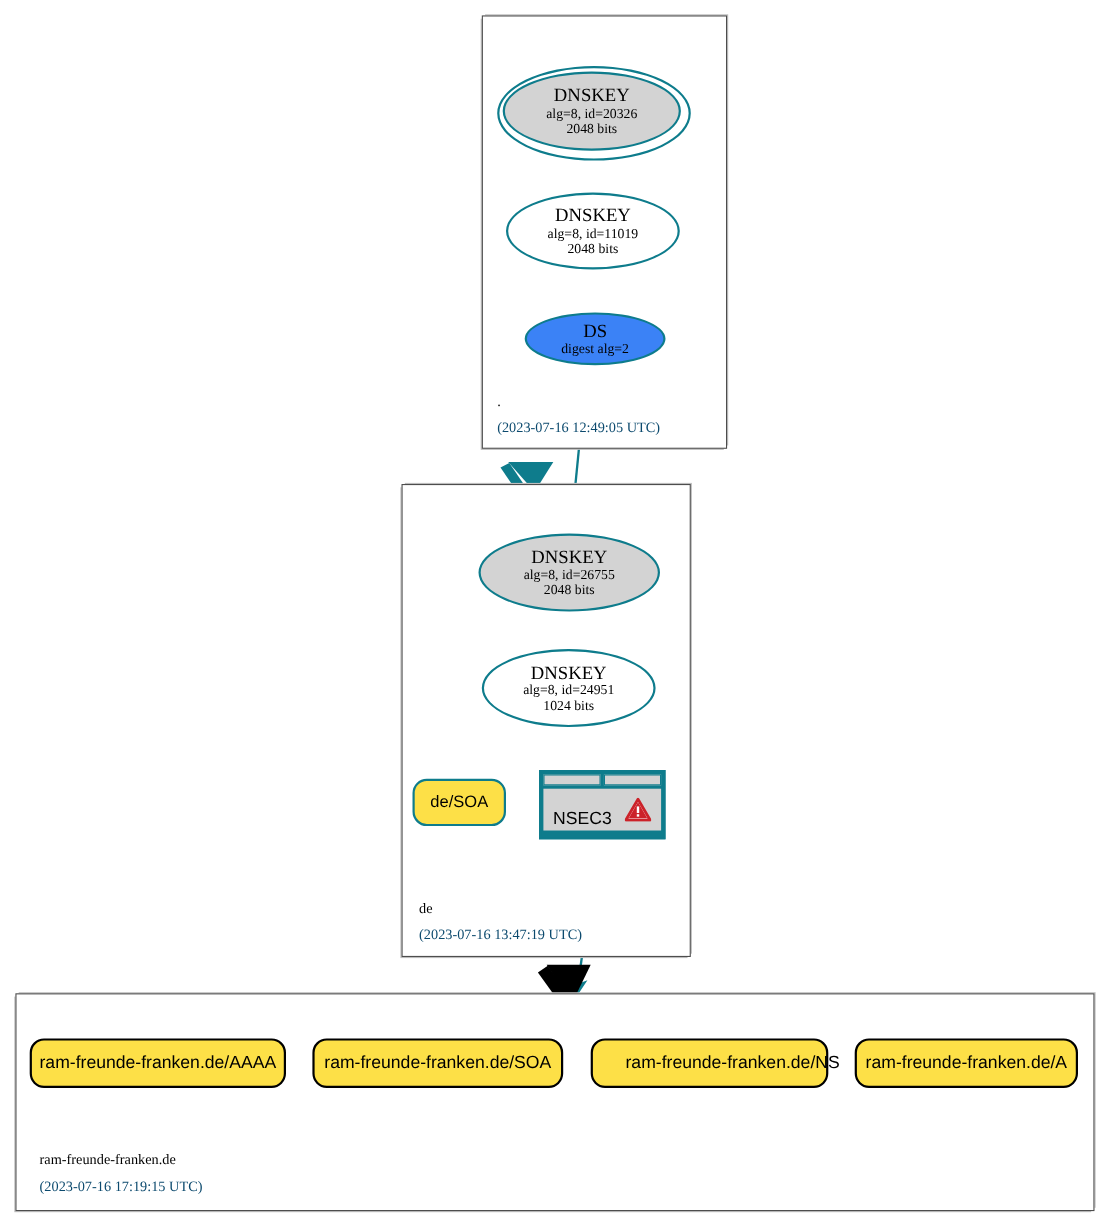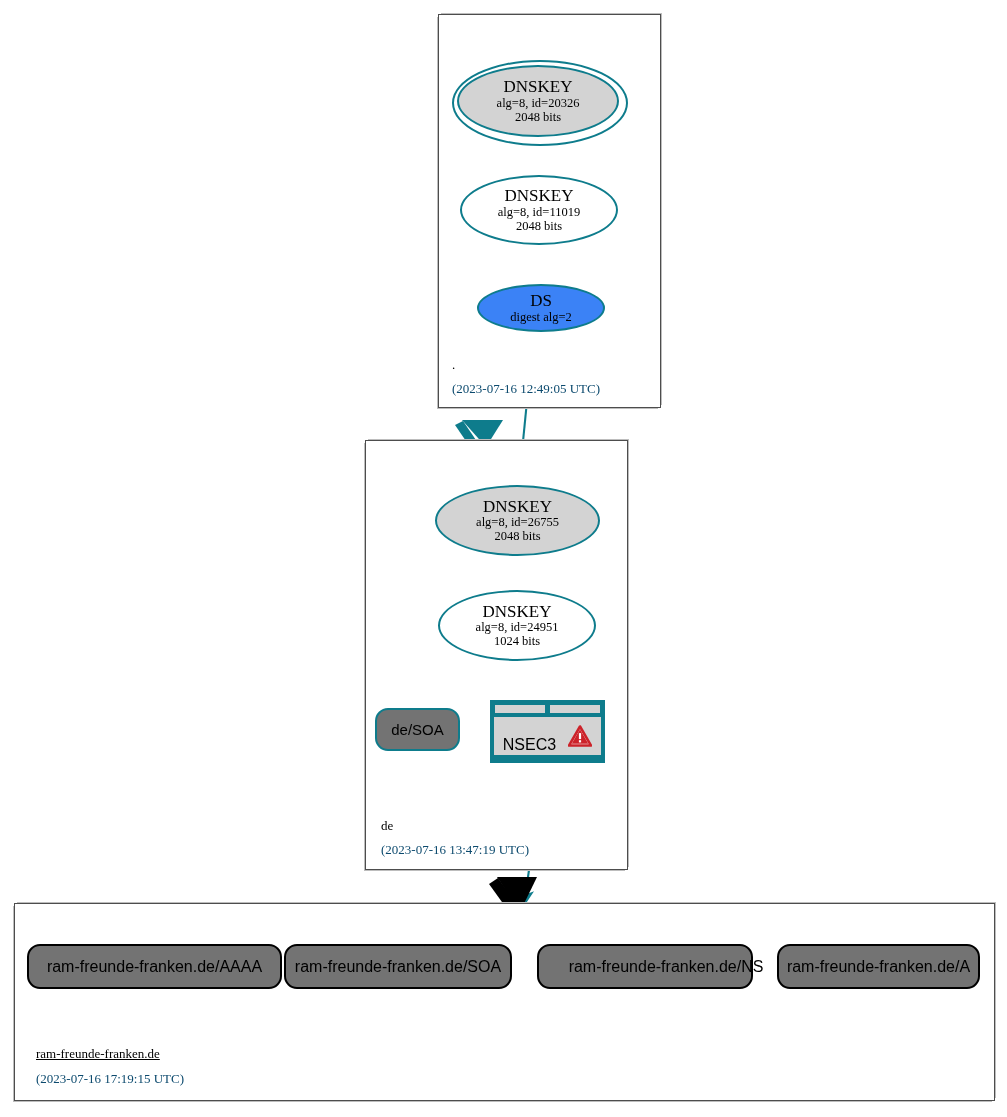--- a/index.html
+++ b/index.html
@@ -20,21 +20,21 @@
   .ell .t1{font-size:17px;color:#000;line-height:1.05;}
   .ell .t2{font-size:12.5px;color:#000;line-height:1.12;}
   .ell .t3{font-size:12.5px;color:#000;line-height:1.12;}
   .ell-ksk{background:#d3d3d3;border:2px solid #0e7c8c;}
   .ell-zsk{background:#ffffff;border:2px solid #0e7c8c;}
   .ell-ds{background:#3b82f6;border:2px solid #0e7c8c;}
   .dbl{position:absolute;border:2px solid #0e7c8c;border-radius:50%;background:transparent;}
 
   
   .rr{position:absolute;display:flex;align-items:center;justify-content:center;
-      border-radius:13px;box-sizing:border-box;background:#737373;}
+      border-radius:13px;box-sizing:border-box;background:#fde047;}
   .rr-teal{border:2px solid #0e7c8c;}
   .rr-black{border:2px solid #000000;}
   .rr span{font-size:16px;color:#000;font-family:"Liberation Sans", sans-serif;
            white-space:nowrap;}
   .rr-teal span{font-family:"Liberation Sans", sans-serif;font-size:15px;}
 
   
   .nsec3{position:absolute;box-sizing:border-box;border:2px solid #0e7c8c;background:#0e7c8c;}
   .nsec3-top{display:flex;gap:3px;height:12px;padding:2px 2px 0 2px;box-sizing:border-box;}
   .nsec3-top .cell{flex:1;background:#d3d3d3;border:1px solid #0e7c8c;box-sizing:border-box;}
@@ -136,24 +136,24 @@
       <svg width="24" height="22" viewBox="0 0 24 22">
         <path d="M12,1.5 L23,20.5 L1,20.5 Z" fill="#ffffff" stroke="#cc2229" stroke-width="2.6" stroke-linejoin="round"></path>
         <path d="M12,4.2 L20.3,18.7 L3.7,18.7 Z" fill="#cc2229"></path>
         <rect x="10.9" y="8.1" width="2.2" height="6.0" fill="#ffffff"></rect>
         <rect x="10.9" y="15.2" width="2.2" height="2.2" fill="#ffffff"></rect>
       </svg>
     </div>
   </div>
 
   <div class="zone" style="left:14px;top:903px;width:979px;height:196px;"></div>
-  <div class="zone-label" style="left:36px;top:1046px;text-decoration:underline;">ram-freunde-franken.de</div>
+  <div class="zone-label" style="left:36px;top:1046px;">ram-freunde-franken.de</div>
   <div class="zone-time" style="left:36px;top:1071px;">(2023-07-16 17:19:15 UTC)</div>
 
-  <div class="rr rr-black" style="left:27px;top:944px;width:255px;height:45px;">
+  <div class="rr rr-black" style="left:27px;top:944px;width:233px;height:45px;">
     <span>ram-freunde-franken.de/AAAA</span>
   </div>
   <div class="rr rr-black" style="left:284px;top:944px;width:228px;height:45px;">
     <span>ram-freunde-franken.de/SOA</span>
   </div>
   <div class="rr rr-black" style="left:537px;top:944px;width:216px;height:45px;padding-left:42px;">
     <span>ram-freunde-franken.de/NS</span>
   </div>
   <div class="rr rr-black" style="left:777px;top:944px;width:203px;height:45px;">
     <span>ram-freunde-franken.de/A</span>

